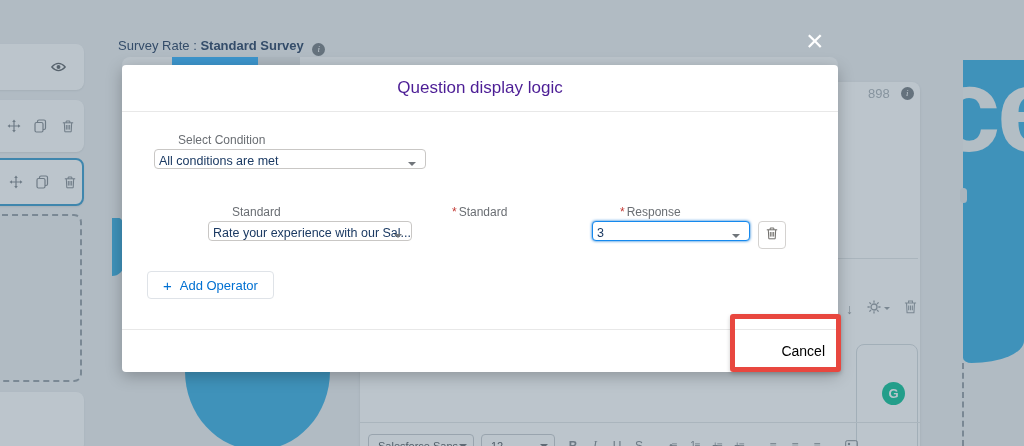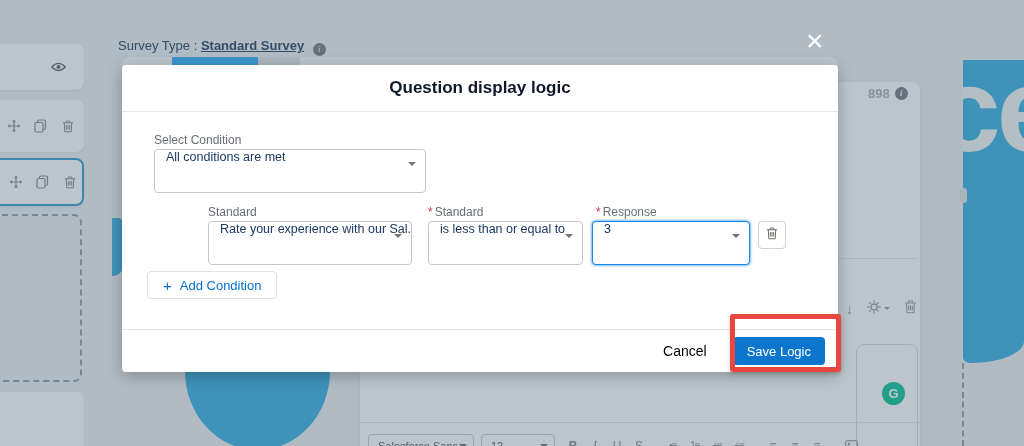--- a/index.html
+++ b/index.html
@@ -5,21 +5,21 @@
   * { margin:0; padding:0; box-sizing:border-box; }
   html,body { width:1024px; height:446px; }
   body { position:relative; overflow:hidden; background:#eef0f2; font-family:"Liberation Sans", sans-serif; }
 
   .abs { position:absolute; }
 
   
   .stage { position:absolute; inset:0; z-index:10; }
 
   .survey-type { left:118px; top:38px; font-size:13px; color:#2e4668; }
-  .survey-type b { font-weight:bold;text-decoration:underline; }
+  .survey-type b { font-weight:bold; }
   .info-dot { display:inline-block; width:13px; height:13px; border-radius:50%;
               background:#7a8086; color:#fff; font-size:9px; line-height:13px;
               text-align:center; font-family:"Liberation Serif", serif; font-style:italic;
               vertical-align:-2px; margin-left:5px; }
 
   .topbar { left:122px; top:57px; width:716px; height:14px; background:#fff;
             border-radius:8px 8px 0 0; }
   .tab-active { position:absolute; left:50px; top:0; width:86px; height:14px; background:#3db5ff; }
   .tab-ghost  { position:absolute; left:136px; top:0; width:42px; height:14px; background:#e6e8ea; }
 
@@ -42,22 +42,22 @@
   .decor-right { left:963px; top:60px; width:61px; height:303px; background:#3fb1e3;
                  border-bottom-right-radius:100% 26px; border-bottom-left-radius:10px 6px;
                  overflow:hidden; }
   .watermark { position:absolute; left:-28px; top:-18px; font-size:118px; font-weight:bold;
                color:#f2f4f5; letter-spacing:-4px; font-family:"Liberation Sans", sans-serif; }
   .dash-guide { left:962px; top:363px; width:0; height:83px; border-left:2px dashed #9aa2aa; }
   .scroll-thumb { left:960px; top:188px; width:7px; height:15px; border-radius:4px; background:#e3e7ea; }
 
   .panel { left:360px; top:82px; width:560px; height:378px; background:#fff; border-radius:8px;
            box-shadow:0 1px 3px rgba(0,0,0,.1); }
-  .badge-row { position:absolute; left:508px; top:4px; display:flex; align-items:center; 
-               font-size:13px; color:#aeb4ba;font-weight:bold; }
+  .badge-row { position:absolute; left:508px; top:4px; display:flex; align-items:center; gap:6px;
+               font-size:13px; color:#aeb4ba; }
   .panel-divider { position:absolute; left:20px; top:176px; width:538px; height:0;
                    border-top:1px solid #e3e6e9; }
   .panel-actions { position:absolute; left:486px; top:218px; display:flex; align-items:center; gap:14px;
                    color:#9aa0a6; font-size:14px; }
   .gear-wrap { display:flex; align-items:center; gap:3px; }
   .caret-sm { width:0; height:0; border:3.5px solid transparent; border-top-color:#9aa0a6; margin-top:3px; }
   .gpanel { position:absolute; left:496px; top:262px; width:62px; height:114px;
             border:1px solid #d8dde1; border-radius:8px; }
   .gram { position:absolute; left:522px; top:300px; width:23px; height:23px; border-radius:50%;
           background:#15c39a; color:#fff; font-size:13px; font-weight:bold;
@@ -82,27 +82,27 @@
   
   .overlay { position:absolute; inset:0; background:rgba(62,88,110,0.35); z-index:50; }
 
   .close-x { position:absolute; left:806px; top:26px; z-index:100; background:none; border:none;
              color:#fff; font-size:30px; line-height:30px; font-weight:normal; cursor:default; }
 
   .modal { position:absolute; left:122px; top:65px; width:716px; height:307px; background:#fff;
            border-radius:4px; z-index:100; box-shadow:0 4px 16px rgba(0,0,0,.25); }
   .m-header { height:47px; border-bottom:1px solid #e8e8e8; display:flex; align-items:center;
               justify-content:center; }
-  .m-title { font-size:17px; font-weight:bold; color:#0f172a; }
-
-  .flabel { position:absolute; font-size:12px; color:#6a6e73; }
+  .m-title { font-size:17px; font-weight:normal; color:#4c1d95; }
+
+  .flabel { position:absolute; font-size:12px; color:#6a6e73;margin-left:24px; }
   .req { color:#c23934; margin-right:2px; }
 
-  .sel { position:absolute; height:44px; background:#fff; border:1px solid #c9c7c5; border-radius:4px;
-         display:flex; align-items:flex-start; padding:0 26px 0 11px; font-size:12.5px; color:#1b3a63;
+  .sel { position:absolute; height:20px; background:#fff; border:1px solid #c9c7c5; border-radius:4px;
+         display:flex; align-items:flex-end; padding:0 26px 0 4px; font-size:12.5px; color:#1b3a63;
          white-space:nowrap; overflow:hidden; }
   .sel .caret { position:absolute; right:9px; top:12px; }
   .sel.focus { border:1px solid #1589ee; box-shadow:0 0 3px #0070d2; }
 
   .trash-btn { position:absolute; width:28px; height:28px; border:1px solid #d4d2d0; border-radius:4px;
                background:#fff; display:flex; align-items:center; justify-content:center; }
 
   .add-btn { position:absolute; left:25px; top:206px; height:28px; border:1px solid #dfe3e8;
              border-radius:4px; background:#fff; color:#0070d2; font-size:13px;
              display:flex; align-items:center; gap:8px; padding:0 15px; }
@@ -118,21 +118,21 @@
   .red-box { position:absolute; left:730px; top:314px; width:111px; height:58px;
              border:5px solid #e8473f; border-radius:3px; z-index:120;
              box-shadow:0 2px 4px rgba(0,0,0,.2); }
 </style>
 </head>
 <body>
 
 <div class="stage">
 
   <div class="abs survey-type">
-    <span>Survey Type :</span>
+    <span>Survey Rate :</span>
     <b>Standard Survey</b>
     <span class="info-dot">i</span>
   </div>
 
   <div class="abs topbar">
     <div class="tab-active"></div>
     <div class="tab-ghost"></div>
   </div>
 
   <div class="abs lcard lcard-1">
@@ -283,40 +283,35 @@
     <span class="req">*</span><span>Standard</span>
   </div>
   <div class="flabel" style="left:474px; top:140px">
     <span class="req">*</span><span>Response</span>
   </div>
 
   <div class="sel" style="left:86px; top:156px; width:204px">
     <span>Rate your experience with our Sal...</span>
     <span class="caret"></span>
   </div>
-  <div class="sel" style="left:306px; top:156px; width:155px">
-    <span>is less than or equal to</span>
-    <span class="caret"></span>
-  </div>
   <div class="sel focus" style="left:470px; top:156px; width:158px">
     <span>3</span>
     <span class="caret"></span>
   </div>
   <button class="trash-btn" style="left:636px; top:156px">
     <span>
       <svg width="12" height="13" viewBox="0 0 12 13" stroke="#706e6b" fill="none">
           <path d="M0.8 2.8h10.4M4.2 2.8V1h3.6v1.8M2.3 2.8l.5 9h6.4l.5-9M4.3 5v4.6M6 5v4.6M7.7 5v4.6"></path>
         </svg>
     </span>
   </button>
 
   <button class="add-btn">
     <span class="plus">+</span>
-    <span>Add Condition</span>
+    <span>Add Operator</span>
   </button>
 
   <div class="m-footer">
     <button class="cancel-btn">Cancel</button>
-    <button class="save-btn">Save Logic</button>
   </div>
 </div>
 
 <div class="red-box"></div>
 
 </body></html>

